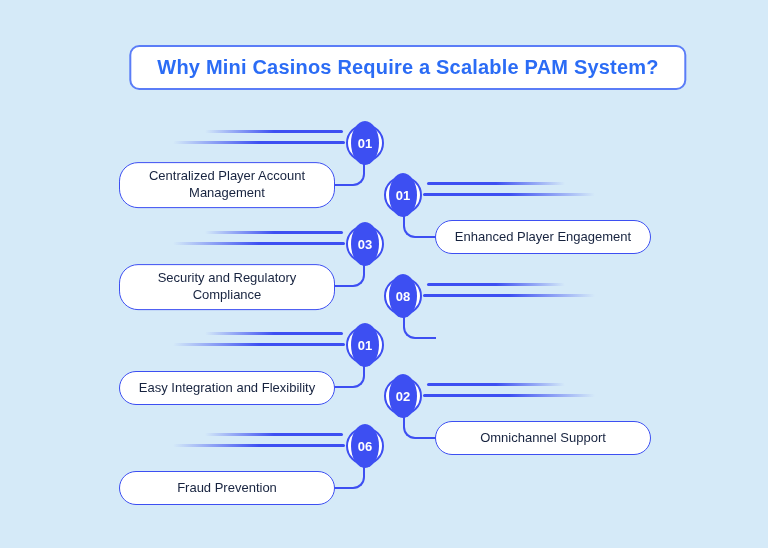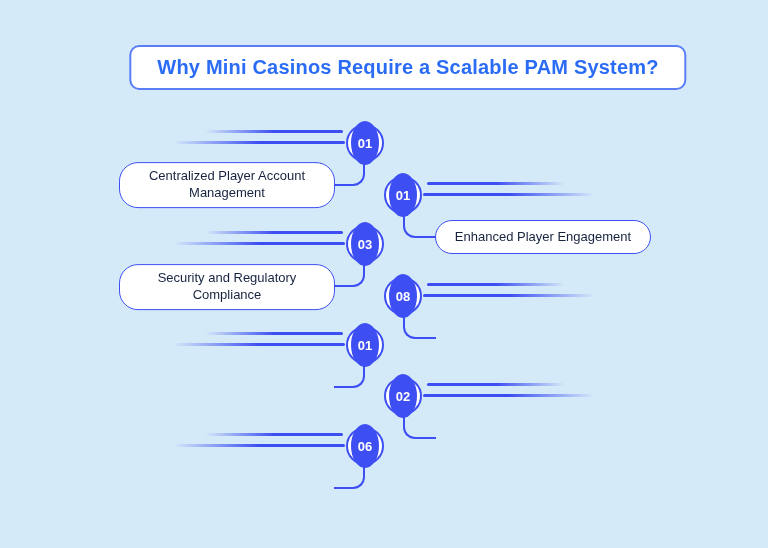--- a/index.html
+++ b/index.html
@@ -197,33 +197,42 @@
     </div>
   </div>
 
   <div class="item i4 left">
     <div class="streak line-top"></div>
     <div class="streak line-main"></div>
     <div class="connector"></div>
     <div class="circle">
       <div class="circle-inner">01</div>
     </div>
+    <div class="pill">
+      <span class="pill-label">Easy Integration and Flexibility</span>
+    </div>
   </div>
 
   <div class="item i5 right">
     <div class="streak line-top"></div>
     <div class="streak line-main"></div>
     <div class="connector"></div>
     <div class="circle">
       <div class="circle-inner">02</div>
     </div>
+    <div class="pill">
+      <span class="pill-label">Omnichannel Support</span>
+    </div>
   </div>
 
   <div class="item i6 left">
     <div class="streak line-top"></div>
     <div class="streak line-main"></div>
     <div class="connector"></div>
     <div class="circle">
       <div class="circle-inner">06</div>
     </div>
+    <div class="pill">
+      <span class="pill-label">Fraud Prevention</span>
+    </div>
   </div>
 
 </div>
 
 </body></html>

